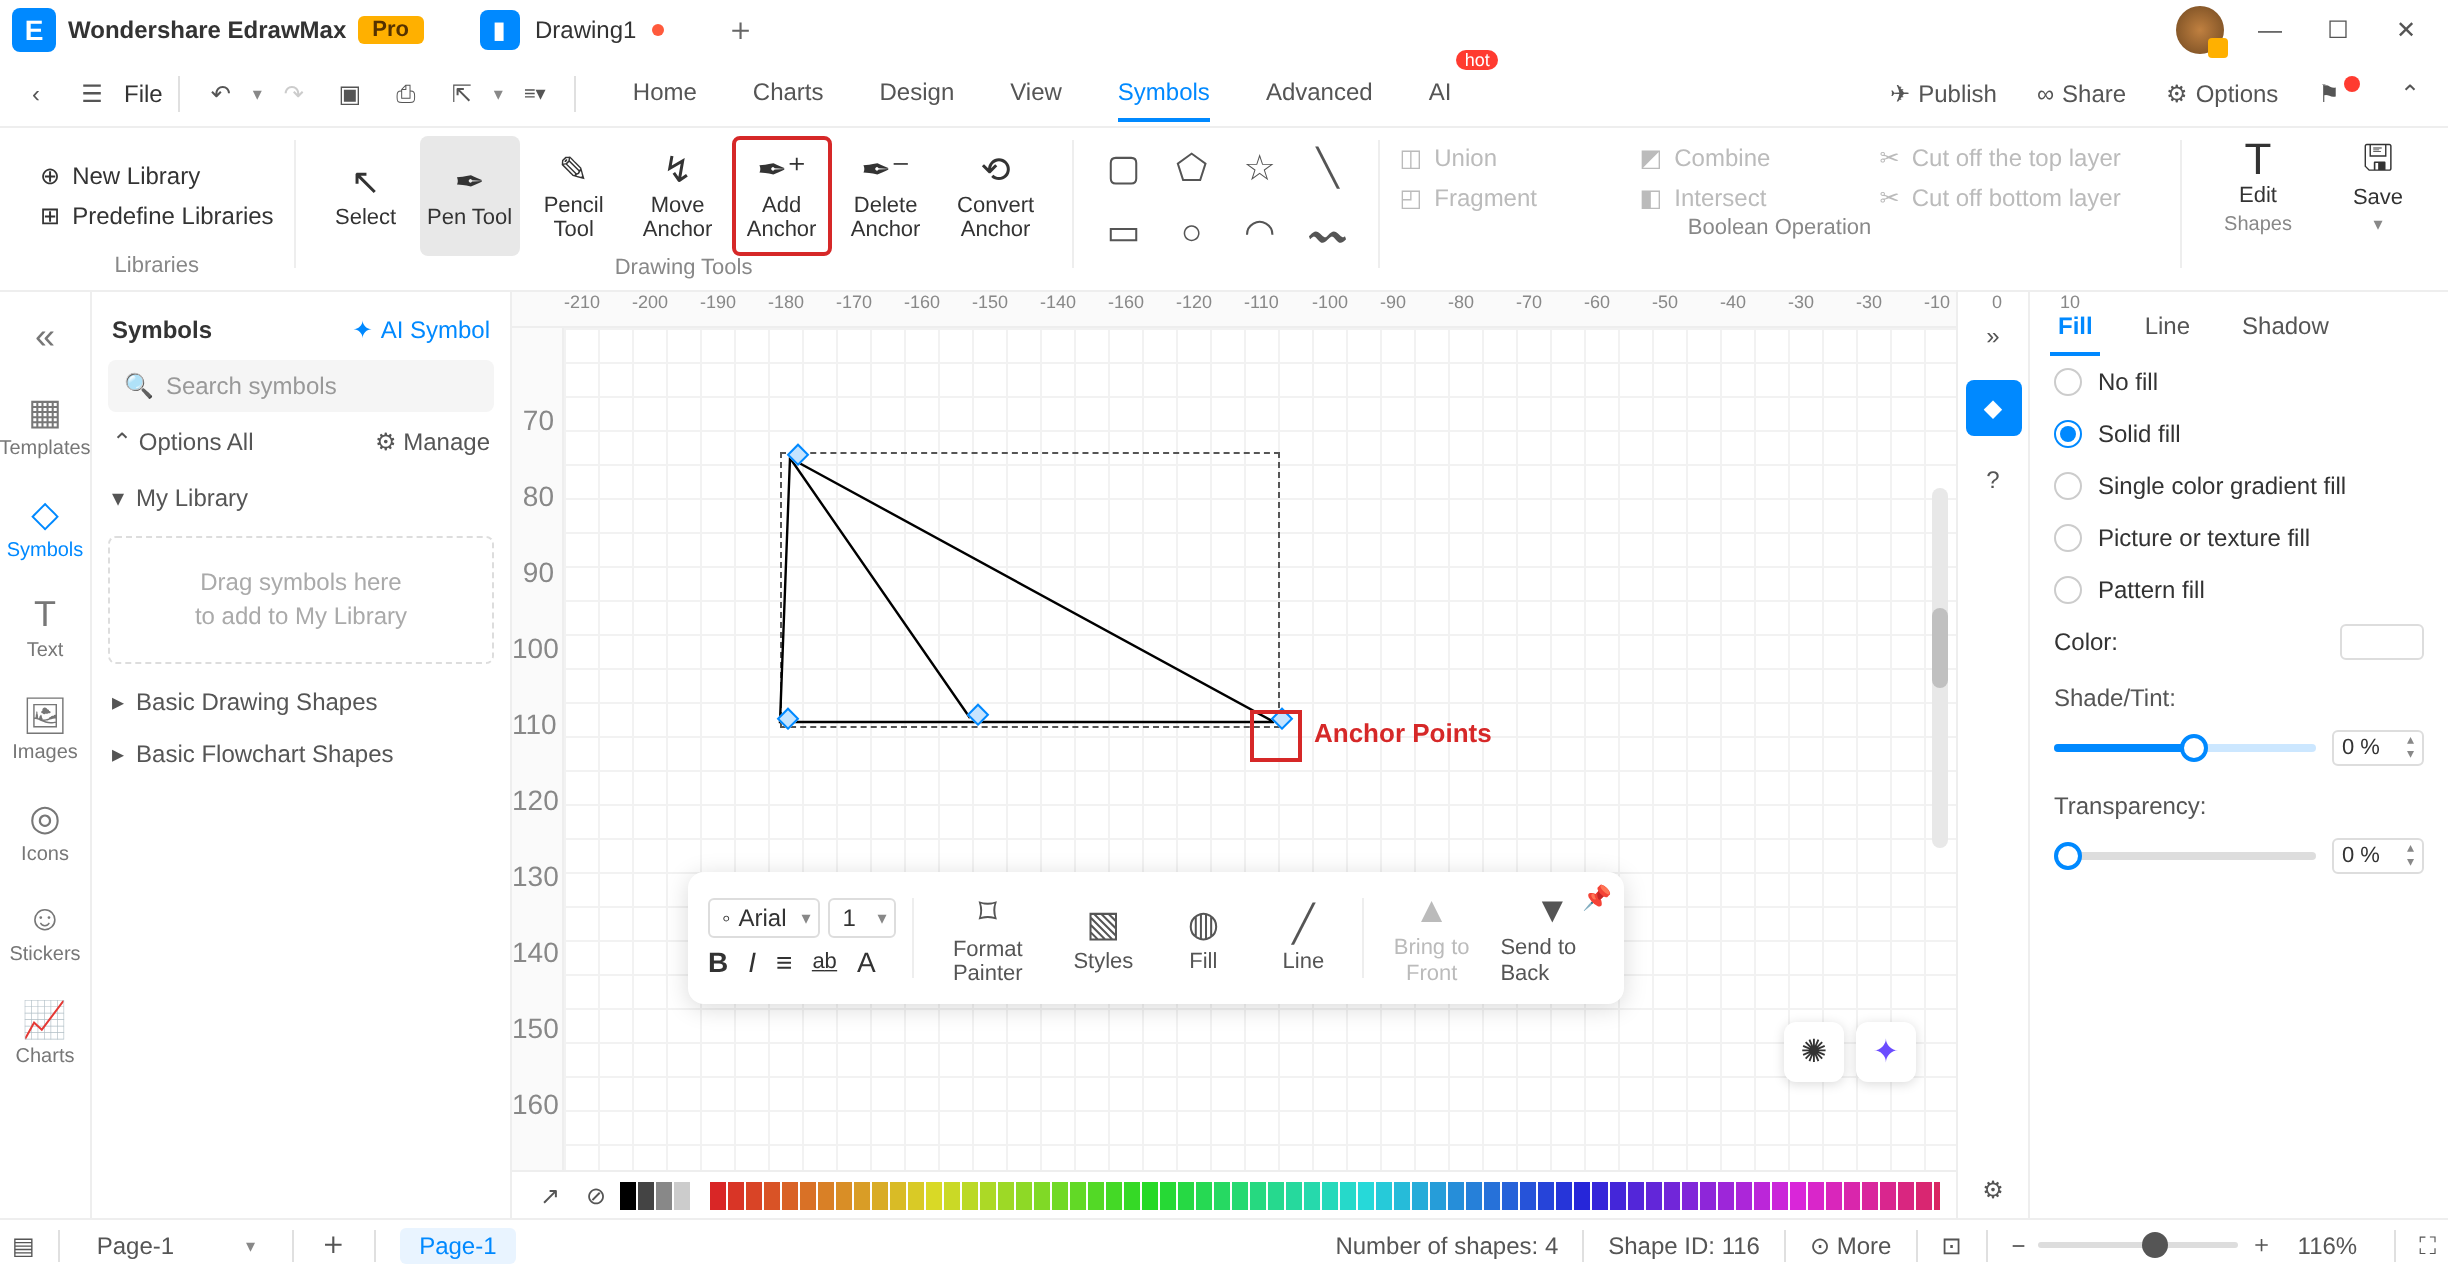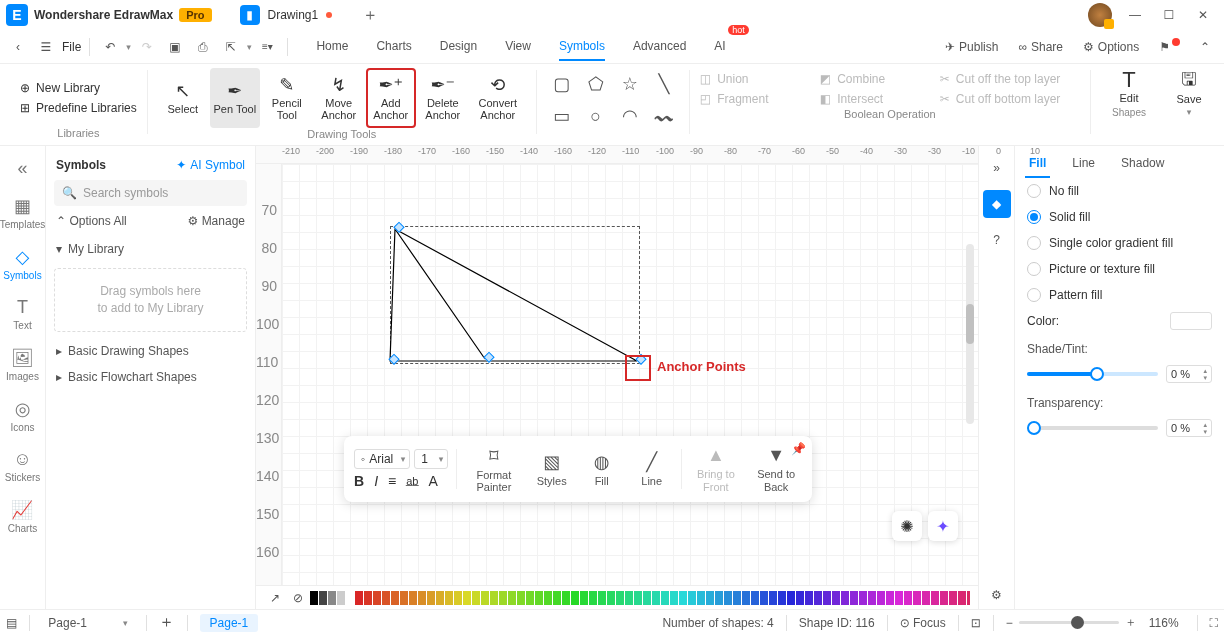--- a/index.html
+++ b/index.html
@@ -400,21 +400,21 @@
               <span style="font-size:18px">╱</span>
               <span>Line</span>
             </div>
           <div class="ft-sep"></div>
           <div class="ft-tool dis">
               <span style="font-size:18px">▲</span>
               <span style="text-align:center;line-height:1.1">Bring to Front</span>
             </div>
           <div class="ft-tool">
               <span style="font-size:18px">▼</span>
-              <span style="text-align:center;line-height:1.1">Send to Back</span>
+              <span style="line-height:1.1">Send to Back</span>
             </div>
           <div class="ft-pin">📌</div>
         </div>
 
         <div class="star-btn">✺</div>
         <div class="ai-btn">✦</div>
         <div class="scroll-track">
             <div class="scroll-thumb"></div>
           </div>
       </div>
@@ -572,21 +572,21 @@
     </div>
   <div class="sb-sep"></div>
   <span style="font-size:16px;color:#555">＋</span>
   <div class="sb-sep"></div>
   <span class="sb-tab">Page-1</span>
   <div class="spacer"></div>
   <span>Number of shapes: 4</span>
   <div class="sb-sep"></div>
   <span>Shape ID: 116</span>
   <div class="sb-sep"></div>
-  <span>⊙ <span>Focus</span></span>
+  <span>⊙ <span>More</span></span>
   <div class="sb-sep"></div>
   <span>⊡</span>
   <div class="sb-sep"></div>
   <span>−</span>
   <div class="zoom-track">
       <div class="zoom-thumb"></div>
     </div>
   <span>＋</span>
   <span style="margin:0 6px">116%</span>
   <div class="sb-sep"></div>

